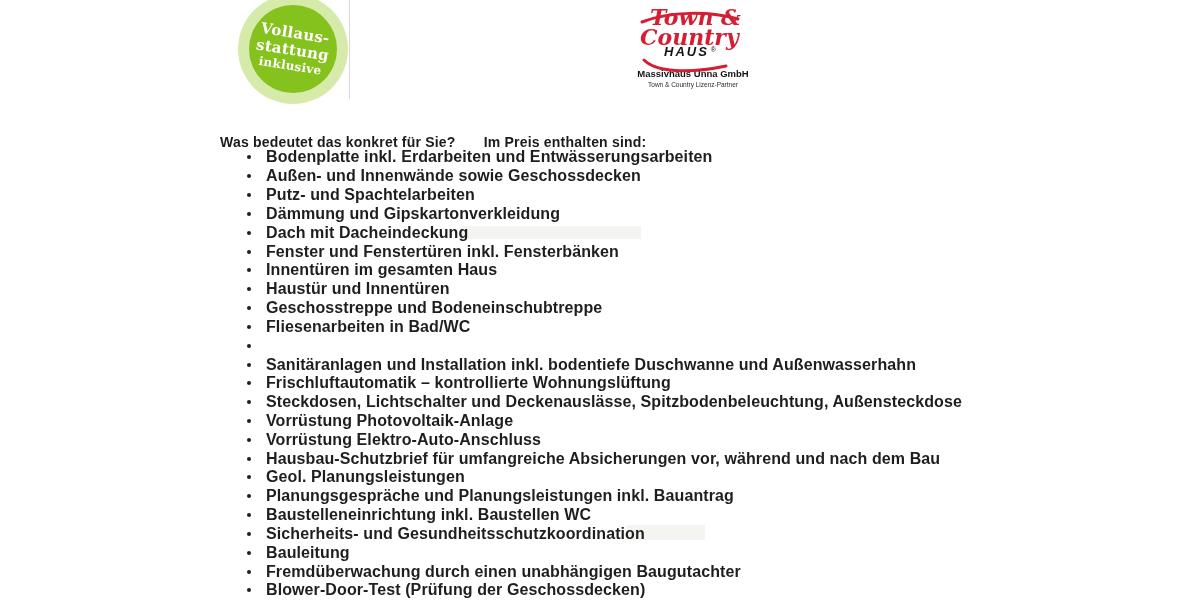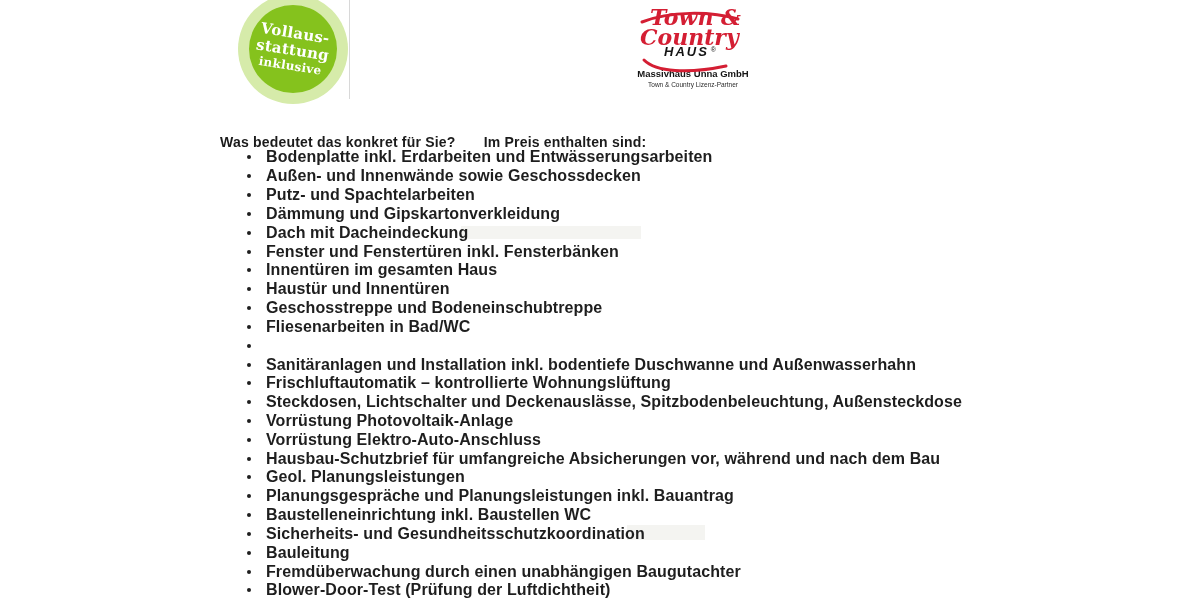--- a/index.html
+++ b/index.html
@@ -224,15 +224,15 @@
     <li>
     <span class="bullet"></span>
     <span class="item-text">Bauleitung</span>
   </li>
     <li>
     <span class="bullet"></span>
     <span class="item-text">Fremdüberwachung durch einen unabhängigen Baugutachter</span>
   </li>
     <li>
     <span class="bullet"></span>
-    <span class="item-text">Blower-Door-Test (Prüfung der Luftdichtheit)</span>
+    <span class="item-text">Blower-Door-Test (Prüfung der Geschossdecken)</span>
   </li>
   </ul>
 
 </body></html>

